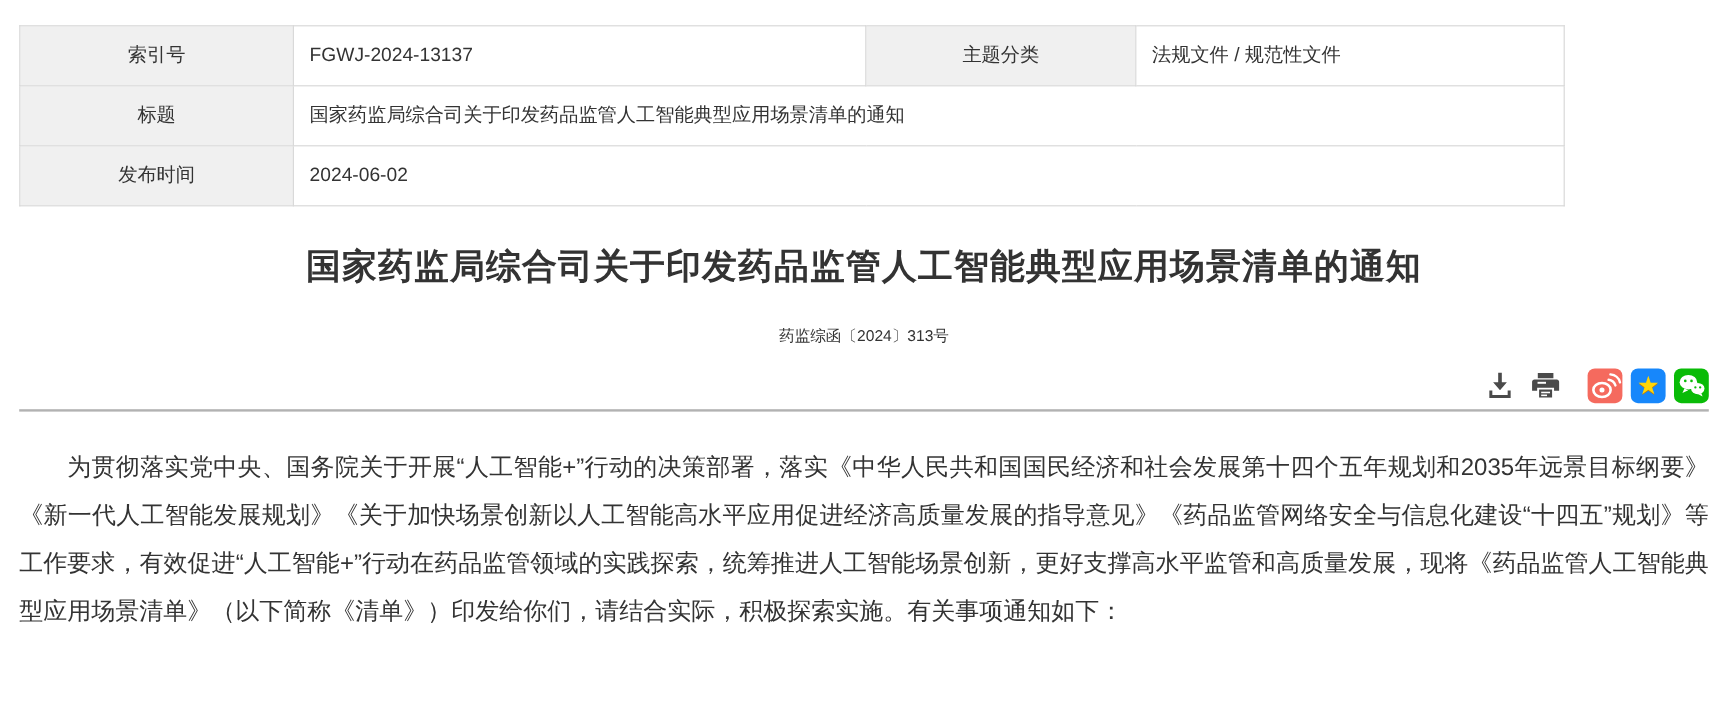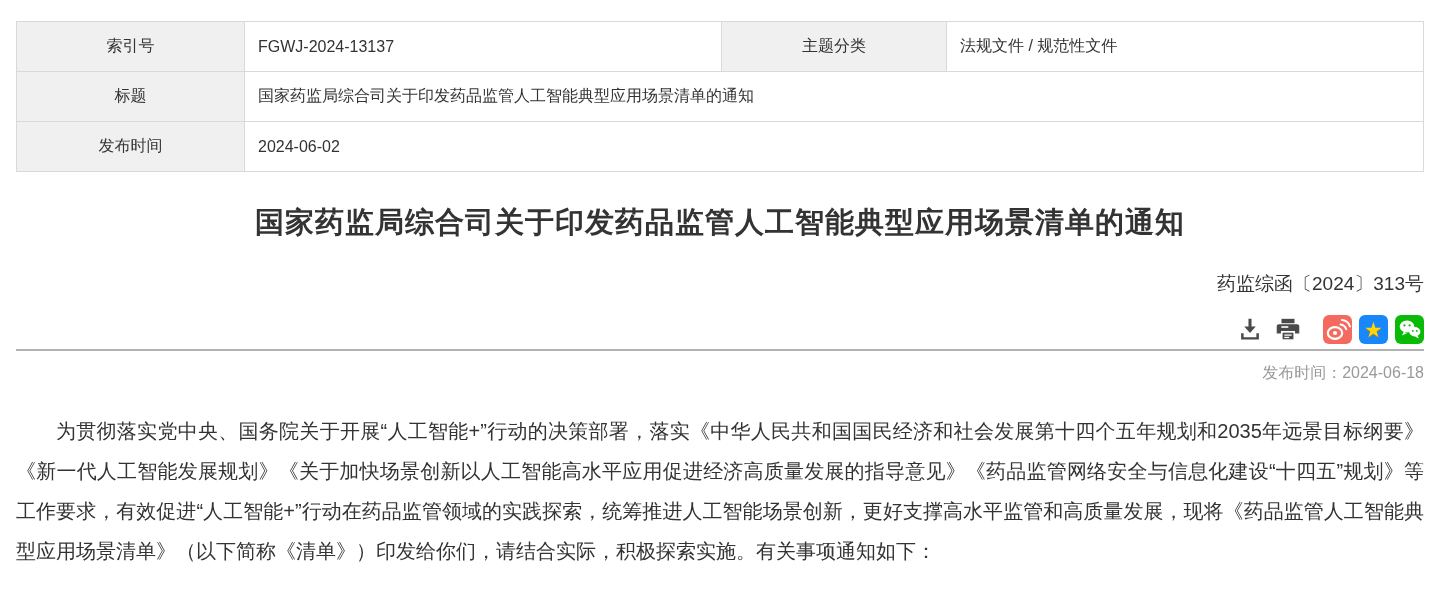--- a/index.html
+++ b/index.html
@@ -1,32 +1,32 @@
 <!DOCTYPE html>
 <html><head>
 <meta charset="utf-8">
 <style>
   * { margin:0; padding:0; box-sizing:border-box; }
   html,body { width:1440px; height:593px; background:#ffffff; overflow:hidden; }
   body { font-family:"Liberation Sans","DejaVu Sans",sans-serif; color:#333; }
   .page { width:1440px; padding:0 16px; }
 
   
-  table.meta { width:1408px; margin-top:21px; border-collapse:collapse; table-layout:fixed;
+  table.meta { width:1288px; margin-top:21px; border-collapse:collapse; table-layout:fixed;
                font-size:16px; color:#333; }
   table.meta td { border:1px solid #d9d9d9; height:50px; vertical-align:middle;
                   white-space:nowrap; overflow:hidden; }
   td.label-cell { background:#f0f0f0; text-align:center; }
   td.value-cell { background:#ffffff; padding-left:13px; text-align:left; }
   col.c1 { width:228px; } col.c2 { width:477px; } col.c3 { width:225px; }
 
   
   .doc-title { margin-top:31px; text-align:center; font-size:29px; font-weight:bold;
                color:#333; letter-spacing:1px; }
-  .doc-number { margin-top:28px; text-align:right; font-size:19px; color:#333; }
+  .doc-number { margin-top:28px; text-align:center; font-size:13px; color:#333; }
 
   
   .toolbar { margin-top:17px; height:30px; display:flex; justify-content:flex-end;
              align-items:center; }
   .tool-btn { width:26px; height:26px; cursor:pointer; display:inline-flex;
               align-items:center; justify-content:center; }
   .tool-btn + .tool-btn { margin-left:12px; }
   .badge { width:29px; height:29px; border-radius:6px; cursor:pointer;
            display:inline-flex; align-items:center; justify-content:center; }
   .badge.weibo  { background:#f56a5e; margin-left:22px; }
@@ -110,19 +110,18 @@
         <ellipse cx="19.8" cy="16.8" rx="5.6" ry="4.7" fill="#ffffff"></ellipse>
         <path d="M23.8 23.4l-1.1-3 -2.8 1z" fill="#ffffff"></path>
         <circle cx="17.8" cy="15.9" r="0.95" fill="#09bb07"></circle>
         <circle cx="21.8" cy="15.9" r="0.95" fill="#09bb07"></circle>
       </svg>
     </span>
   </div>
 
   <div class="divider"></div>
 
-  <div class="publish-time">发布时间：2024-06-18</div>
 
   <div class="content">
     <p class="indent">为贯彻落实党中央、国务院关于开展“人工智能+”行动的决策部署，落实《中华人民共和国国民经济和社会发展第十四个五年规划和2035年远景目标纲要》《新一代人工智能发展规划》《关于加快场景创新以人工智能高水平应用促进经济高质量发展的指导意见》《药品监管网络安全与信息化建设“十四五”规划》等工作要求，有效促进“人工智能+”行动在药品监管领域的实践探索，统筹推进人工智能场景创新，更好支撑高水平监管和高质量发展，现将《药品监管人工智能典型应用场景清单》（以下简称《清单》）印发给你们，请结合实际，积极探索实施。有关事项通知如下：</p>
   </div>
 
 </div>
 
 </body></html>

